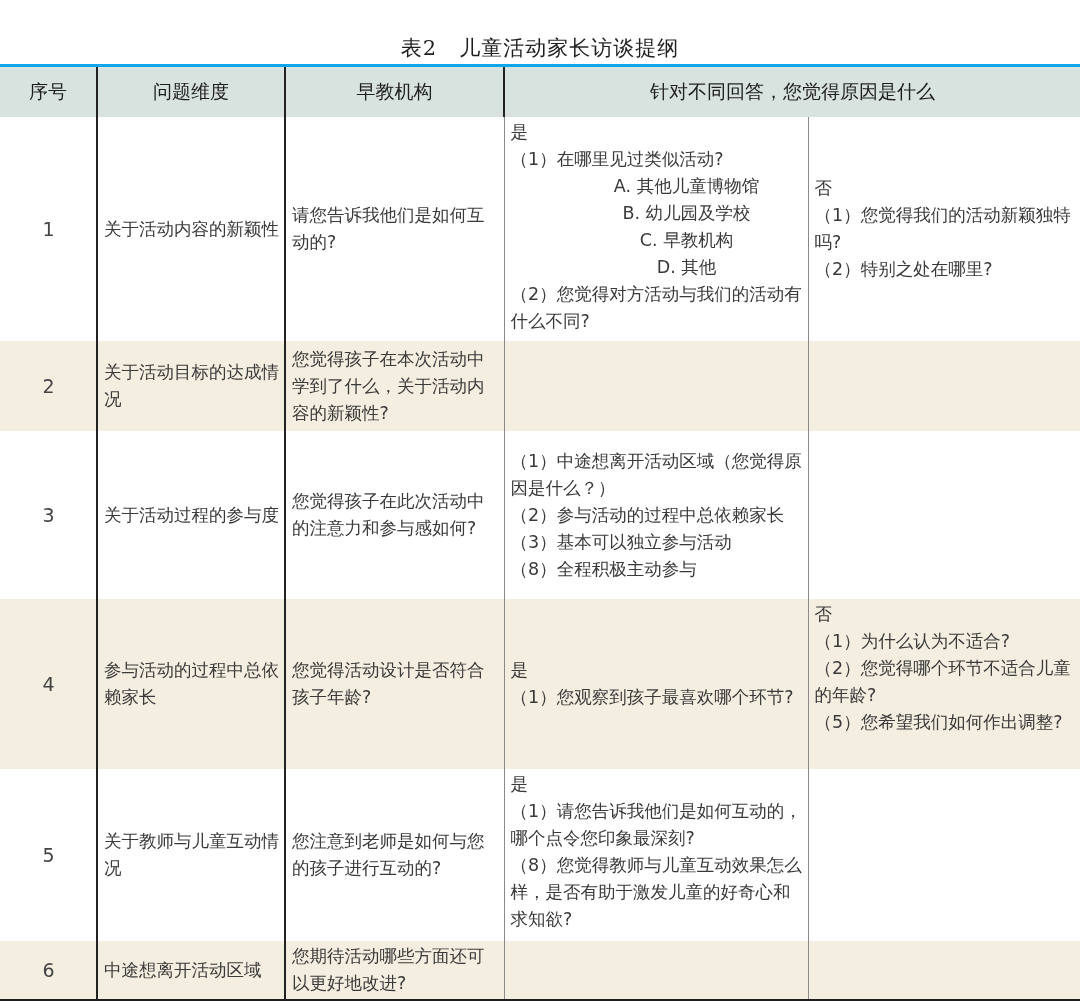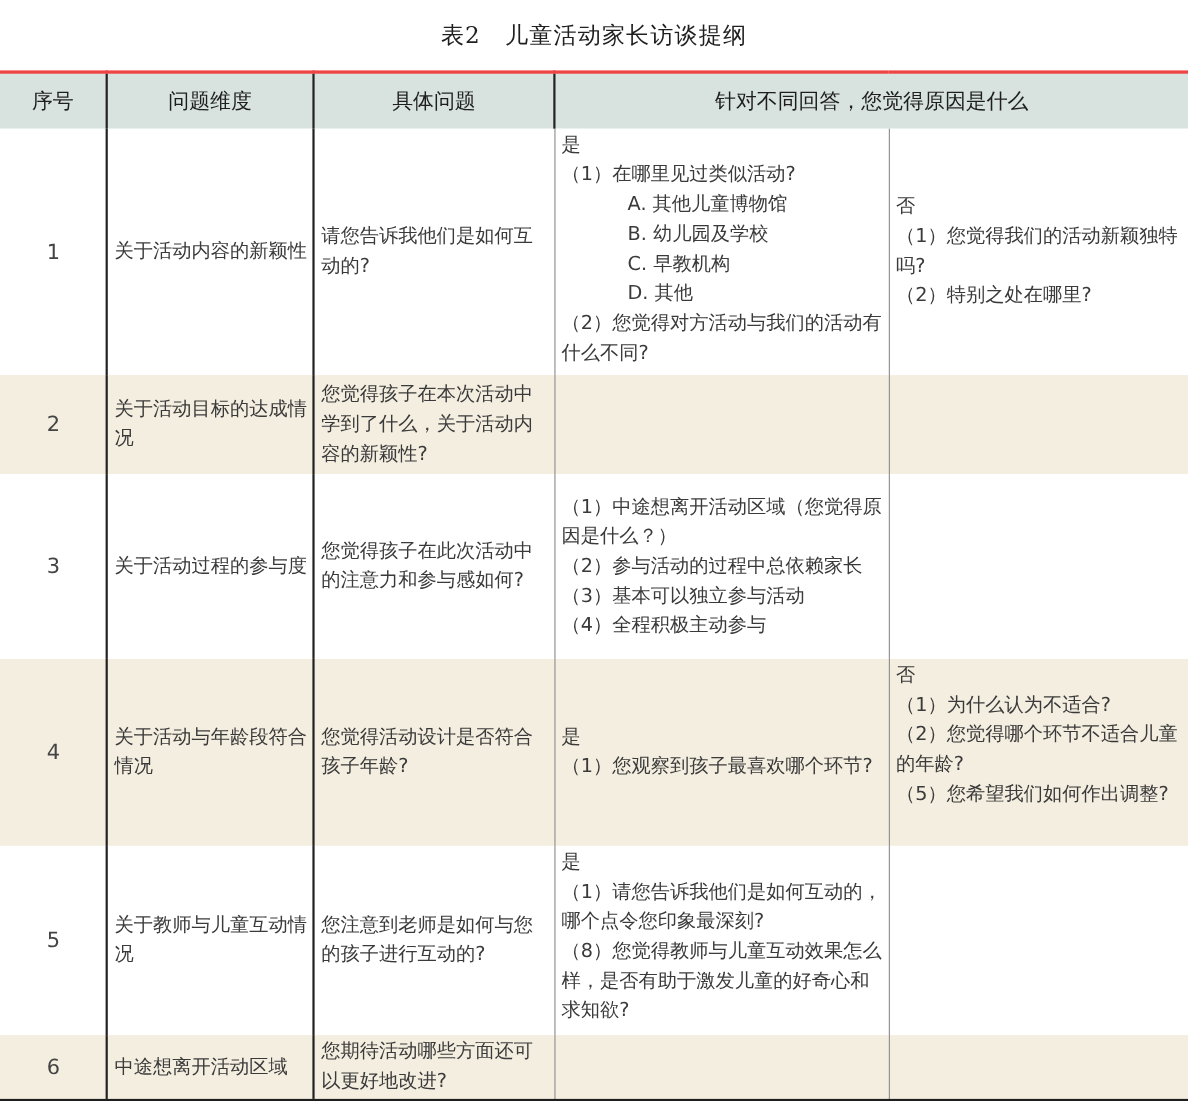--- a/index.html
+++ b/index.html
@@ -2,29 +2,29 @@
 <html><head>
 <meta charset="utf-8">
 <style>
   html, body { margin: 0; padding: 0; background: #ffffff; }
   body {
     width: 1080px; height: 1001px; overflow: hidden; position: relative;
     font-family: "DejaVu Sans", "Liberation Sans", sans-serif;
     color: #2a2a2a;
   }
   .title {
-    position: absolute; left: 0; top: 18px; width: 1080px;
+    position: absolute; left: 0; top: 34px; width: 1080px;
     text-align: center; font-size: 21px; color: #1f1f1f;
     font-family: "DejaVu Serif", "Liberation Serif", serif;
     letter-spacing: 1px;
   }
   table {
     position: absolute; left: 0; top: 64px; width: 1080px;
     border-collapse: collapse; table-layout: fixed;
-    border-top: 3px solid #ef4444; border-bottom: 3px solid #1e1e1e; padding-left: 40px;
+    border-top: 3px solid #0ea5e9; border-bottom: 3px solid #1e1e1e; padding-left: 40px;
   }
   col.c1 { width: 97px; }
   col.c2 { width: 188px; }
   col.c3 { width: 219px; }
   col.c4 { width: 304px; }
   col.c5 { width: 272px; }
   th {
     background: #d8e3e0; height: 50px; font-weight: normal;
     font-size: 19px; color: #1e1e1e; text-align: center; padding: 0;
   }
@@ -33,40 +33,40 @@
     padding: 2px 5px 2px 6px; color: #3a3a3a;
   }
   th, td { border-left: 2px solid #222; }
   th:first-child, td:first-child { border-left: none; }
   th.soft, td.soft { border-left: 1.5px solid #8a8a8a; }
   td.num { text-align: center; font-size: 19px; color: #444; }
   tr.beige td { background: #f4eee0; }
   tr.white td { background: #ffffff; }
   .top { vertical-align: top; }
   .line { display: block; white-space: pre-wrap; }
-  .indent { padding-left: 60px; }
+  .indent { padding-left: 60px; text-align: center; }
 </style>
 </head>
 <body>
 
 <div class="title">表2　儿童活动家长访谈提纲</div>
 
 <table>
   <colgroup>
       <col class="c1">
       <col class="c2">
       <col class="c3">
       <col class="c4">
       <col class="c5">
     </colgroup>
   <thead>
     <tr>
       <th>序号</th>
       <th>问题维度</th>
-      <th>具体问题</th>
+      <th>早教机构</th>
       <th colspan="2">针对不同回答，您觉得原因是什么</th>
     </tr>
   </thead>
   <tbody>
 
     <tr class="white" style="height:224px">
       <td class="num">1</td>
       <td>关于活动内容的新颖性</td>
       <td>请您告诉我他们是如何互动的?</td>
       <td class="soft top">
@@ -94,28 +94,28 @@
     </tr>
 
     <tr class="white" style="height:168px">
       <td class="num">3</td>
       <td>关于活动过程的参与度</td>
       <td>您觉得孩子在此次活动中的注意力和参与感如何?</td>
       <td class="soft">
         <span class="line">（1）中途想离开活动区域（您觉得原因是什么？）</span>
         <span class="line">（2）参与活动的过程中总依赖家长</span>
         <span class="line">（3）基本可以独立参与活动</span>
-        <span class="line">（4）全程积极主动参与</span>
+        <span class="line">（8）全程积极主动参与</span>
       </td>
       <td class="soft"></td>
     </tr>
 
     <tr class="beige" style="height:170px">
       <td class="num">4</td>
-      <td>关于活动与年龄段符合情况</td>
+      <td>参与活动的过程中总依赖家长</td>
       <td>您觉得活动设计是否符合孩子年龄?</td>
       <td class="soft">
         <span class="line">是</span>
         <span class="line">（1）您观察到孩子最喜欢哪个环节?</span>
       </td>
       <td class="soft top">
         <span class="line">否</span>
         <span class="line">（1）为什么认为不适合?</span>
         <span class="line">（2）您觉得哪个环节不适合儿童的年龄?</span>
         <span class="line">（5）您希望我们如何作出调整?</span>

